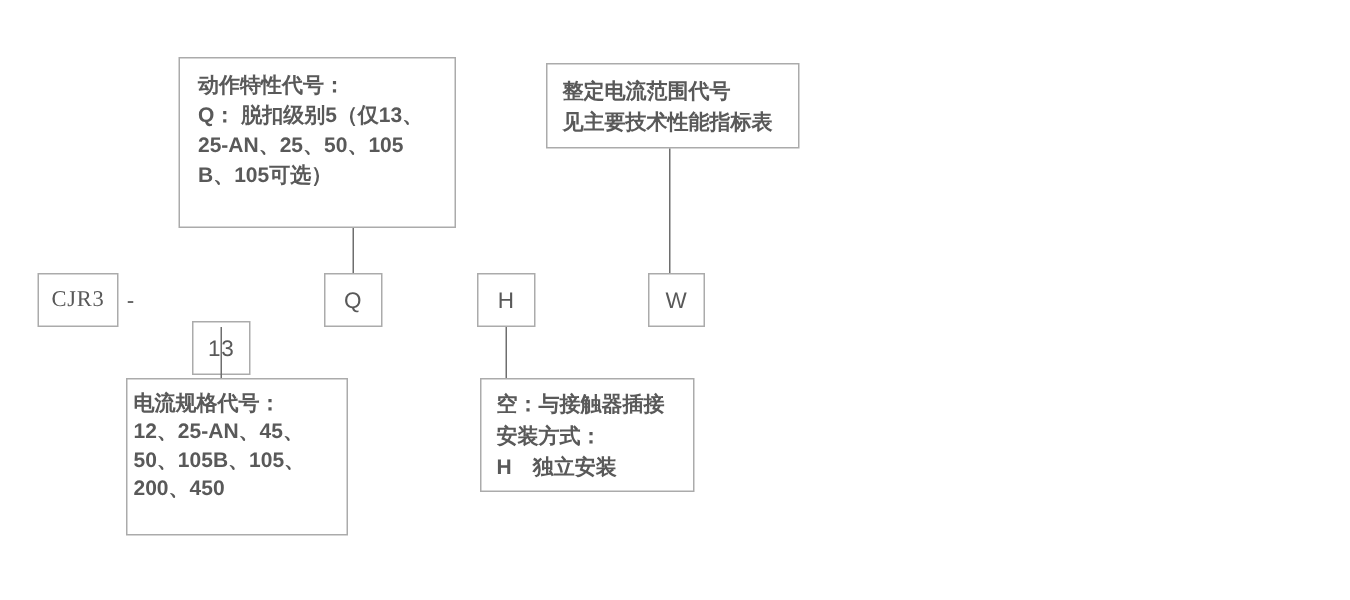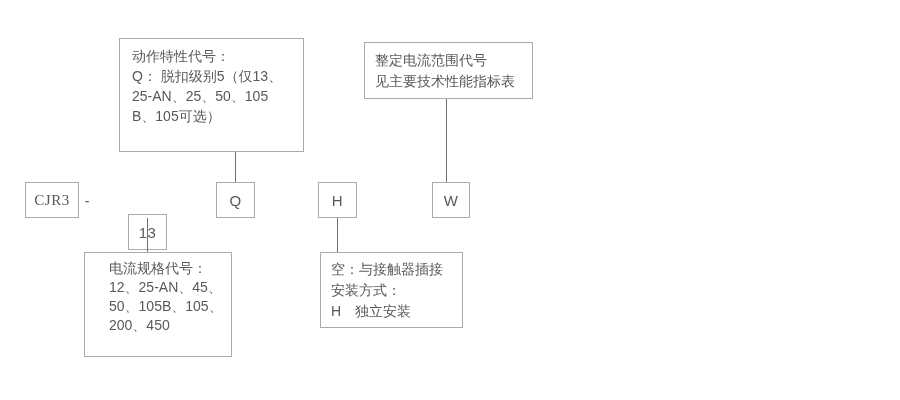--- a/index.html
+++ b/index.html
@@ -31,20 +31,21 @@
   }
   .separator {
     position: absolute;
     display: flex;
     align-items: center;
     justify-content: center;
     font-size: 15px;
   }
   .callout {
     font-size: 14px;
+    font-weight: bold;
   }
   .callout .line {
     white-space: nowrap;
   }
   .vline {
     position: absolute;
     width: 1px;
     background: #6e6e6e;
   }
 
@@ -52,21 +53,21 @@
   #box-prefix { left: 25px;  top: 182px; width: 54px; height: 36px; font-family: Liberation Serif, serif; }
   #sep-dash   { left: 79px;  top: 182px; width: 16px; height: 36px; }
   #box-13     { left: 128px; top: 182px; width: 39px; height: 36px; margin-top: 32px; }
   #box-q      { left: 216px; top: 182px; width: 39px; height: 36px; }
   #box-h      { left: 318px; top: 182px; width: 39px; height: 36px; }
   #box-w      { left: 432px; top: 182px; width: 38px; height: 36px; }
 
   
   #callout-action   { left: 119px; top: 38px;  width: 185px; height: 114px; padding: 7px 12px;  line-height: 20px; }
   #callout-setting  { left: 364px; top: 42px;  width: 169px; height: 57px;  padding: 7px 10px;  line-height: 21px; }
-  #callout-current  { left: 84px;  top: 252px; width: 148px; height: 105px; padding: 6px 24px;  line-height: 19px; }
+  #callout-current  { left: 84px;  top: 252px; width: 148px; height: 105px; padding: 6px 4px;  line-height: 19px; }
   #callout-mounting { left: 320px; top: 252px; width: 143px; height: 76px;  padding: 6px 10px;  line-height: 21px; }
 
   
   #line-action-to-q  { left: 235px; top: 152px; height: 30px; }
   #line-setting-to-w { left: 446px; top: 99px;  height: 83px; }
   #line-13-to-current { left: 147px; top: 218px; height: 34px; }
   #line-h-to-mounting { left: 337px; top: 218px; height: 34px; }
 </style>
 </head>
 <body>

